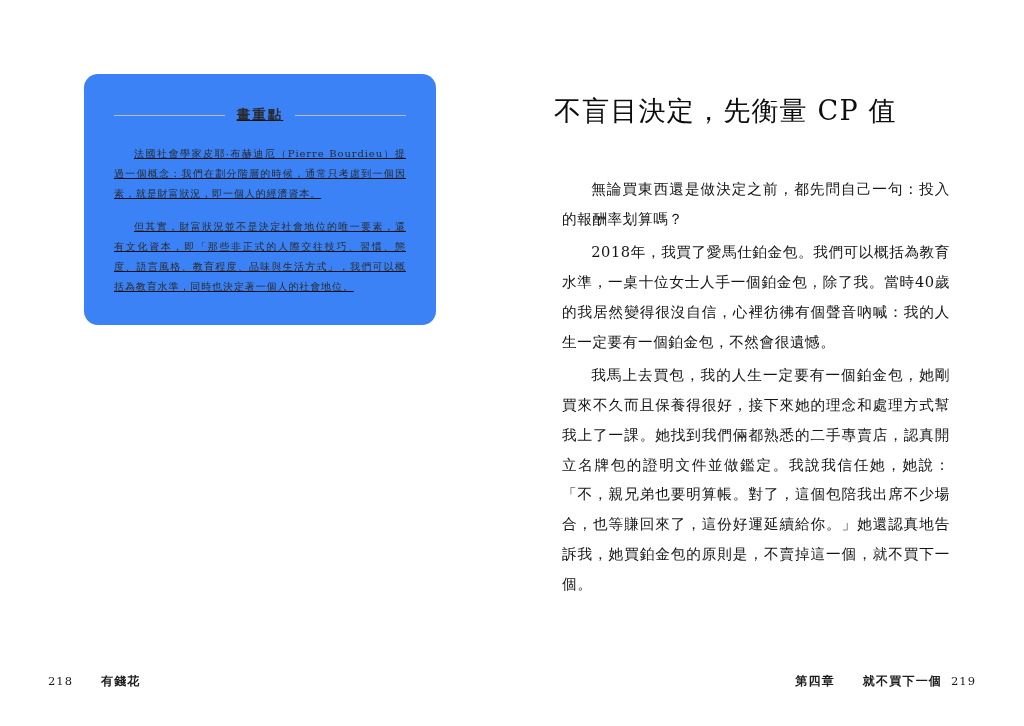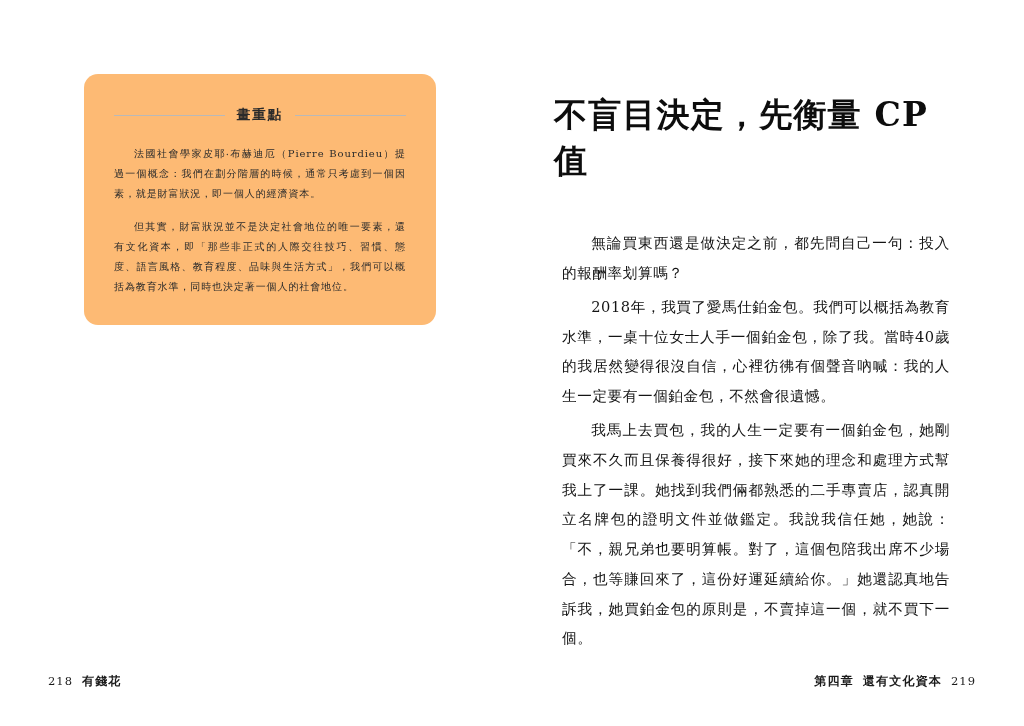--- a/index.html
+++ b/index.html
@@ -32,23 +32,24 @@
   
   .page-left {
     padding: 74px 60px 0 78px;
   }
 
   .callout {
     position: relative;
     box-sizing: border-box;
     width: 352px;
     margin-left: 6px;
-    background: #fdba74;
+    background: #3b82f6;
     border-radius: 14px;
     padding: 30px 30px 28px 30px;
+    text-decoration: underline;
   }
 
   .callout-title-row {
     display: flex;
     align-items: center;
     gap: 12px;
     margin: 2px 0 20px 0;
   }
   .callout-rule {
     flex: 1 1 auto;
@@ -73,22 +74,22 @@
     text-align: justify;
   }
   .callout p:last-child { margin-bottom: 0; }
 
   
   .page-right {
     padding: 92px 74px 0 42px;
   }
 
   .chapter-heading {
-    font-size: 33px;
-    font-weight: 700;
+    font-size: 27px;
+    font-weight: 400;
     letter-spacing: 1.2px;
     color: #0d0d0d;
     margin: 0 0 44px 0;
     line-height: 1.4;
   }
 
   .body-para {
     margin: 0 0 4px 8px;
     font-size: 14.6px;
     line-height: 2.04;
@@ -115,21 +116,21 @@
     color: #1b1b1b;
     display: flex;
     align-items: baseline;
     gap: 9px;
     white-space: nowrap;
     justify-content: space-between;
   }
   .folio-left { left: 48px; }
   .folio-right { right: 48px; }
   .folio .num { font-size: 11.5px; }
-  .folio .label { font-weight: 700; font-size: 12px; letter-spacing: 1.2px; }
+  .folio .label { font-weight: 700; font-size: 12px; letter-spacing: 1.2px; margin-left: 19px; }
 </style>
 </head>
 <body>
 
 <div class="spread">
 
   <div class="page page-left">
 
     <div class="callout">
       <div class="callout-title-row">
@@ -153,18 +154,18 @@
 
     <p class="body-para">無論買東西還是做決定之前，都先問自己一句：投入的報酬率划算嗎？</p>
 
 
     <p class="body-para">2018年，我買了愛馬仕鉑金包。我們可以概括為教育水準，一桌十位女士人手一個鉑金包，除了我。當時40歲的我居然變得很沒自信，心裡彷彿有個聲音吶喊：我的人生一定要有一個鉑金包，不然會很遺憾。</p>
 
     <p class="body-para">我馬上去買包，我的人生一定要有一個鉑金包，她剛買來不久而且保養得很好，接下來她的理念和處理方式幫我上了一課。她找到我們倆都熟悉的二手專賣店，認真開立名牌包的證明文件並做鑑定。我說我信任她，她說：「不，親兄弟也要明算帳。對了，這個包陪我出席不少場合，也等賺回來了，這份好運延續給你。」她還認真地告訴我，她買鉑金包的原則是，不賣掉這一個，就不買下一個。</p>
 
     <div class="folio folio-right">
       <span class="label">第四章</span>
-      <span class="label">還有文化資本</span>
+      <span class="label">就不買下一個</span>
       <span class="num">219</span>
     </div>
   </div>
 
 </div>
 
 </body></html>

